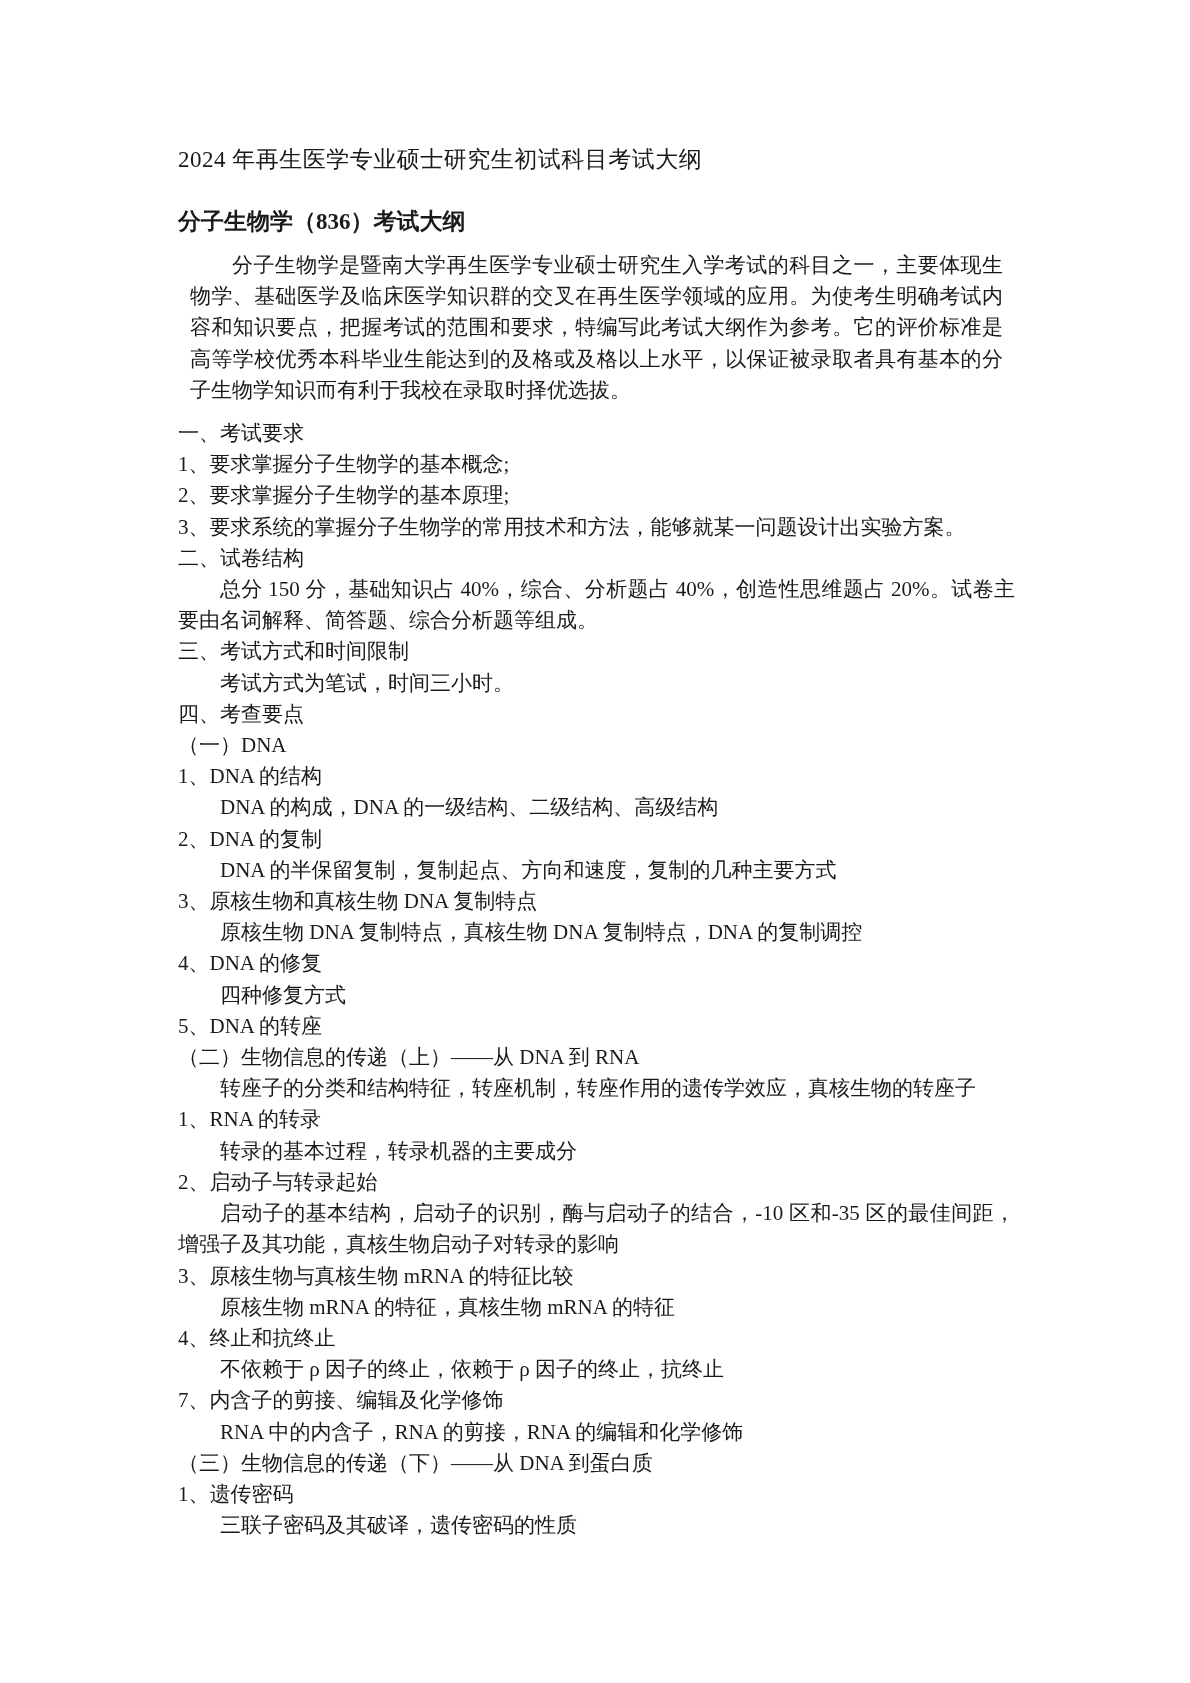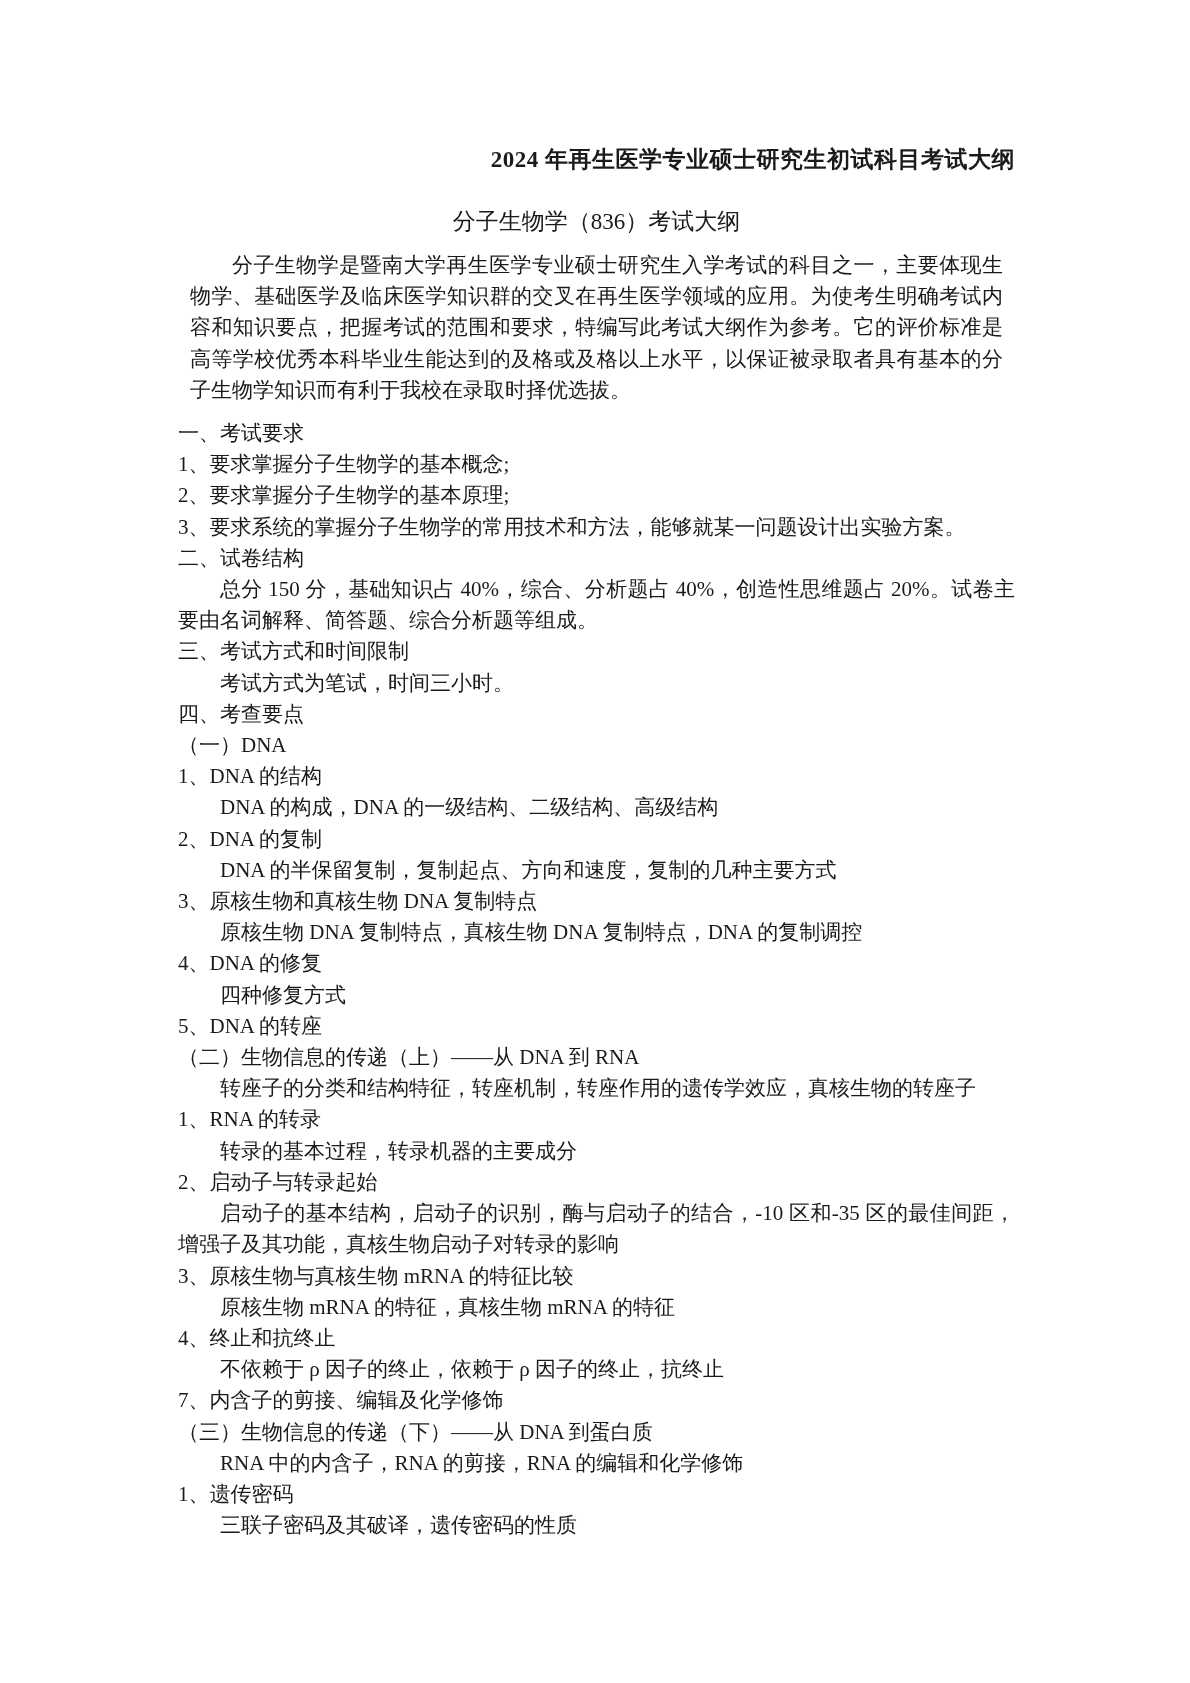--- a/index.html
+++ b/index.html
@@ -13,31 +13,31 @@
     height: 1683px;
     box-sizing: border-box;
     background: #ffffff;
     color: #1a1a1a;
     padding: 143px 175px 0 178px;
     overflow: hidden;
     font-family: "Liberation Serif", "DejaVu Serif", serif;
   }
   .title {
     margin: 0;
-    text-align: right;
+    text-align: left;
     font-size: 23px;
-    font-weight: 700;
+    font-weight: 400;
     line-height: 33px;
     letter-spacing: 0.5px;
   }
   .subtitle {
     margin: 29px 0 0 0;
-    text-align: center;
+    text-align: left;
     font-size: 23px;
-    font-weight: 400;
+    font-weight: 700;
     line-height: 33px;
   }
   .intro {
     margin: 12px;
     font-size: 21px;
     line-height: 31.2px;
     text-align: justify;
     text-justify: inter-ideograph;
     text-indent: 2em;
   }
@@ -86,18 +86,18 @@
       <div class="ln detail">转座子的分类和结构特征，转座机制，转座作用的遗传学效应，真核生物的转座子</div>
       <div class="ln item">1、RNA 的转录</div>
       <div class="ln detail">转录的基本过程，转录机器的主要成分</div>
       <div class="ln item">2、启动子与转录起始</div>
       <div class="ln detail">启动子的基本结构，启动子的识别，酶与启动子的结合，-10 区和-35 区的最佳间距，增强子及其功能，真核生物启动子对转录的影响</div>
       <div class="ln item">3、原核生物与真核生物 mRNA 的特征比较</div>
       <div class="ln detail">原核生物 mRNA 的特征，真核生物 mRNA 的特征</div>
       <div class="ln item">4、终止和抗终止</div>
       <div class="ln detail">不依赖于 ρ 因子的终止，依赖于 ρ 因子的终止，抗终止</div>
       <div class="ln item">7、内含子的剪接、编辑及化学修饰</div>
+      <div class="ln detail">RNA 中的内含子，RNA 的剪接，RNA 的编辑和化学修饰</div>
       <div class="ln subsection">（三）生物信息的传递（下）——从 DNA 到蛋白质</div>
-      <div class="ln detail">RNA 中的内含子，RNA 的剪接，RNA 的编辑和化学修饰</div>
       <div class="ln item">1、遗传密码</div>
       <div class="ln detail">三联子密码及其破译，遗传密码的性质</div>
     </section>
 </main>
 
 </body></html>

